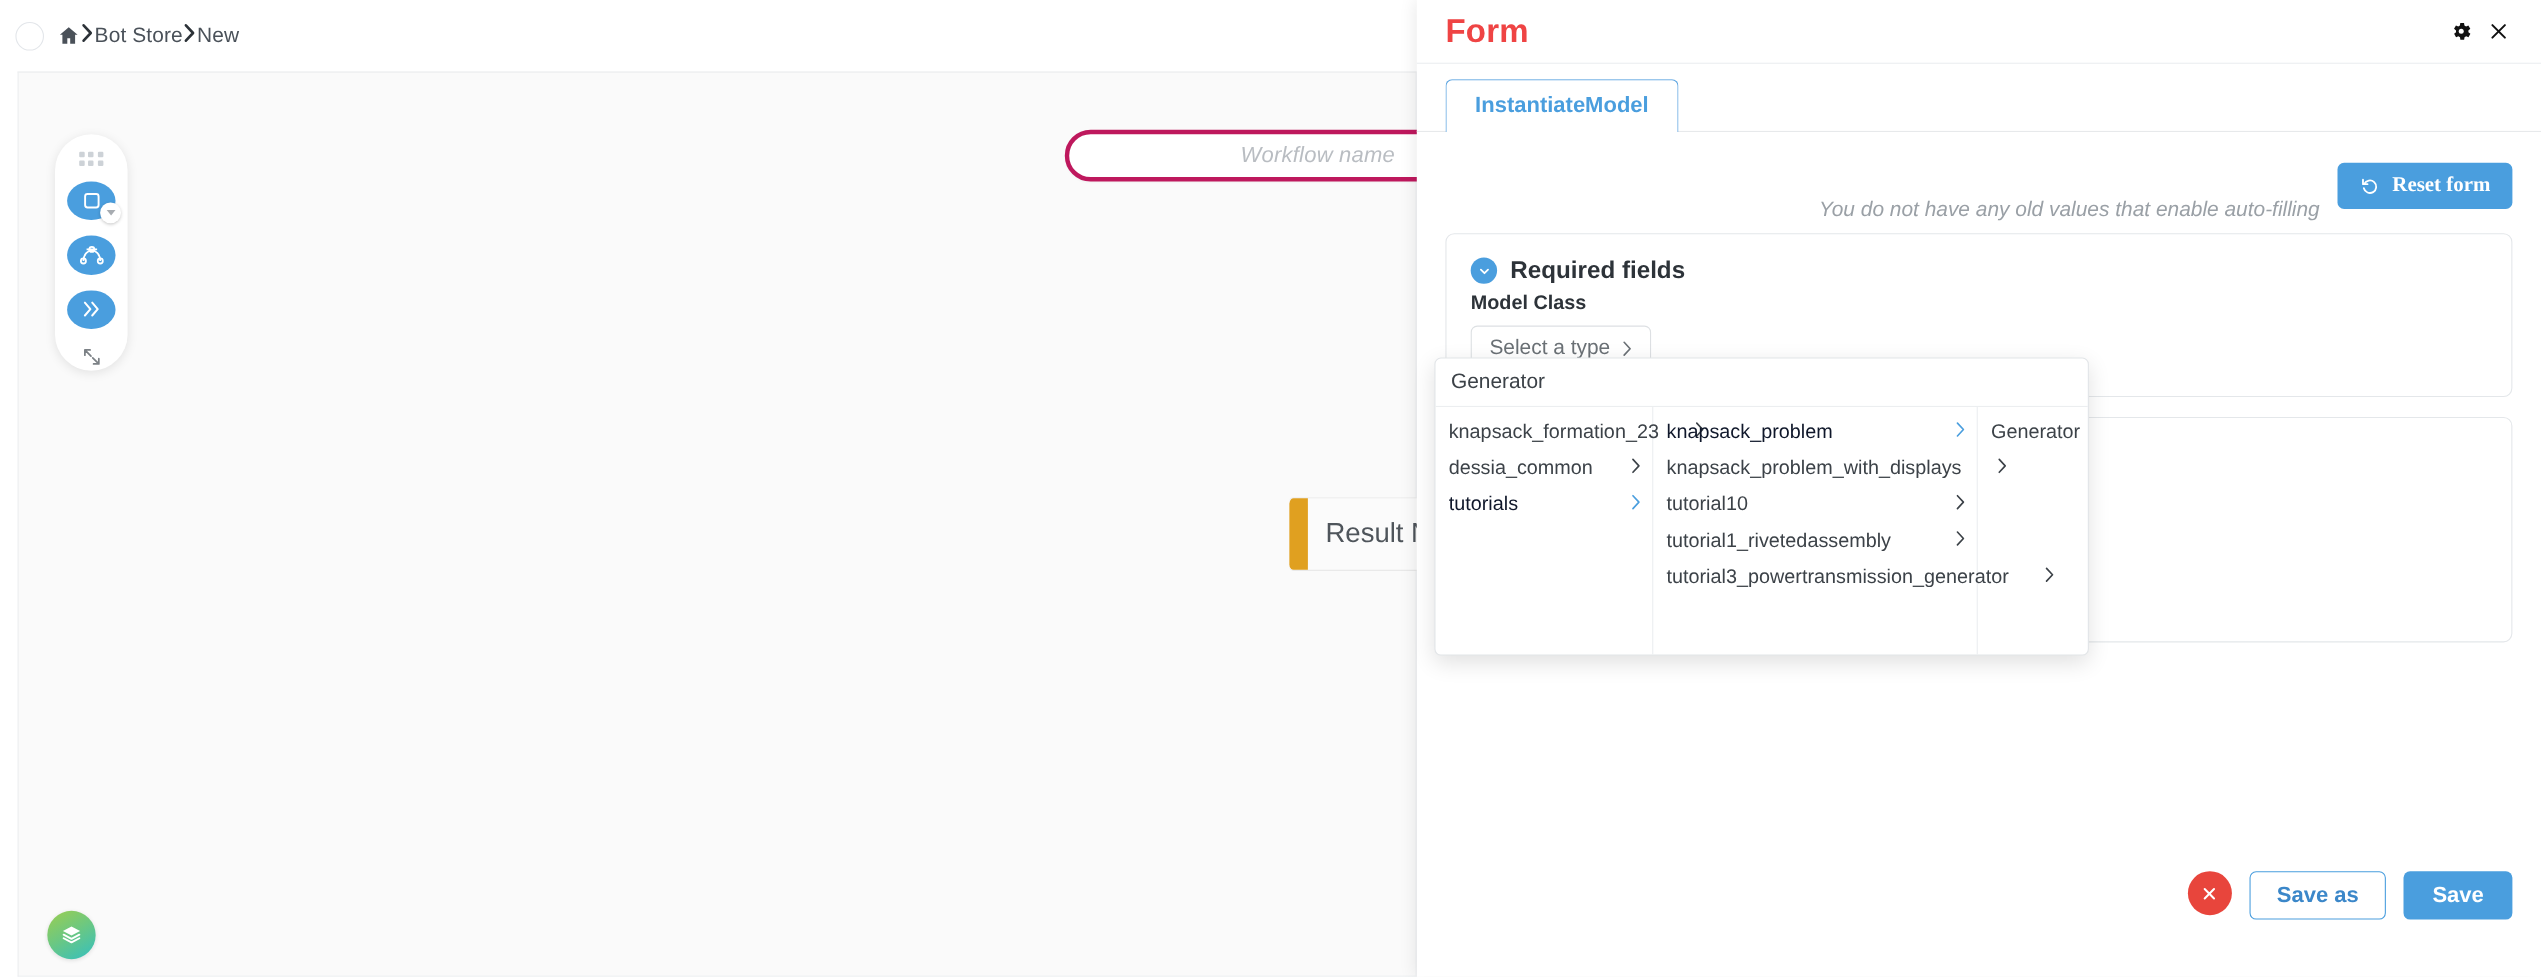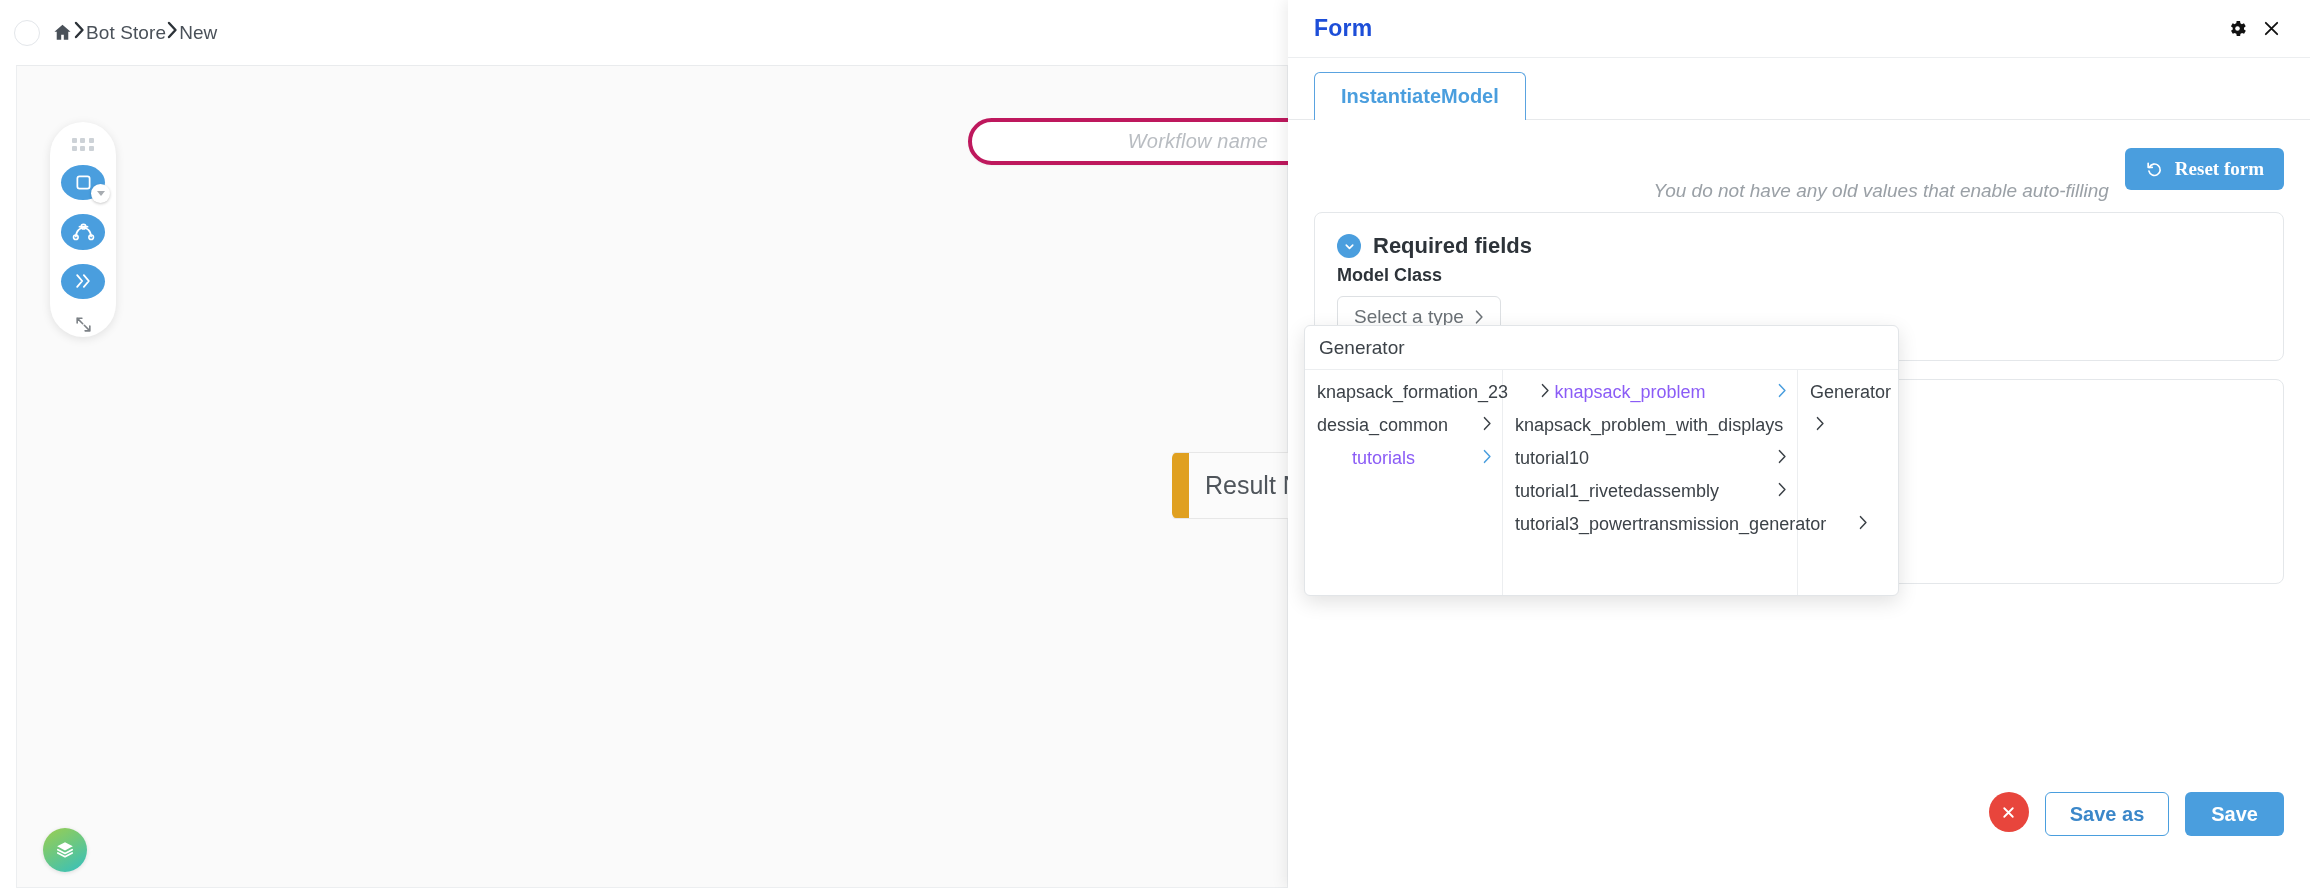--- a/index.html
+++ b/index.html
@@ -99,21 +99,21 @@
   
   #form-panel {
     position:absolute; right:0; top:0; width:1022px; height:888px;
     background:#ffffff; box-shadow:-3px 0 14px rgba(0,0,0,.08);
     display:flex; flex-direction:column;
   }
   #panel-header {
     height:58px; flex:none; display:flex; align-items:center;
     padding:0 22px 0 26px; border-bottom:1px solid #eceef0;
   }
-  #panel-header .title { font-size:23px; font-weight:700; color:#1d4ed8; letter-spacing:.2px; }
+  #panel-header .title { font-size:30px; font-weight:700; color:#ef4444; letter-spacing:.2px; }
   #panel-header .spacer { flex:1; }
   .hdr-icon { width:34px;height:34px;display:flex;align-items:center;justify-content:center;cursor:pointer;}
 
   
   #tabstrip { height:62px; flex:none; padding:14px 26px 0 26px; position:relative; }
   #tabstrip::after{
     content:""; position:absolute; left:0; right:0; bottom:0; height:1px; background:#e7e9eb;
   }
   .tab {
     display:inline-flex; align-items:center; justify-content:center;
@@ -179,21 +179,21 @@
   #dd-cols { display:flex; align-items:stretch; min-height:225px; }
   .dd-col { padding:6px 0 10px 0; }
   .dd-col.c1 { width:198px; border-right:1px solid #eceef0; }
   .dd-col.c2 { width:295px; border-right:1px solid #eceef0; }
   .dd-col.c3 { width:100px; }
   .dd-item {
     display:flex; align-items:center; height:33px; padding:0 10px 0 12px;
     font-size:18px; color:#3c4248; cursor:pointer; white-space:nowrap;gap:32px;
   }
   .dd-item .txt { flex:1; }
-  .dd-item.sel { color:#8b5cf6;text-align:center; }
+  .dd-item.sel { color:#0f172a; }
   .dd-item.sel .chev svg path { stroke:#4a9ede; }
   .dd-item.leaf { cursor:pointer; }
 
   
   #panel-footer {
     flex:none; height:96px; display:flex; align-items:flex-start; justify-content:flex-end;
     gap:16px; padding:0 26px 0 26px;
   }
   #cancel-circle {
     width:40px;height:40px;border-radius:50%;background:#e8453c;

